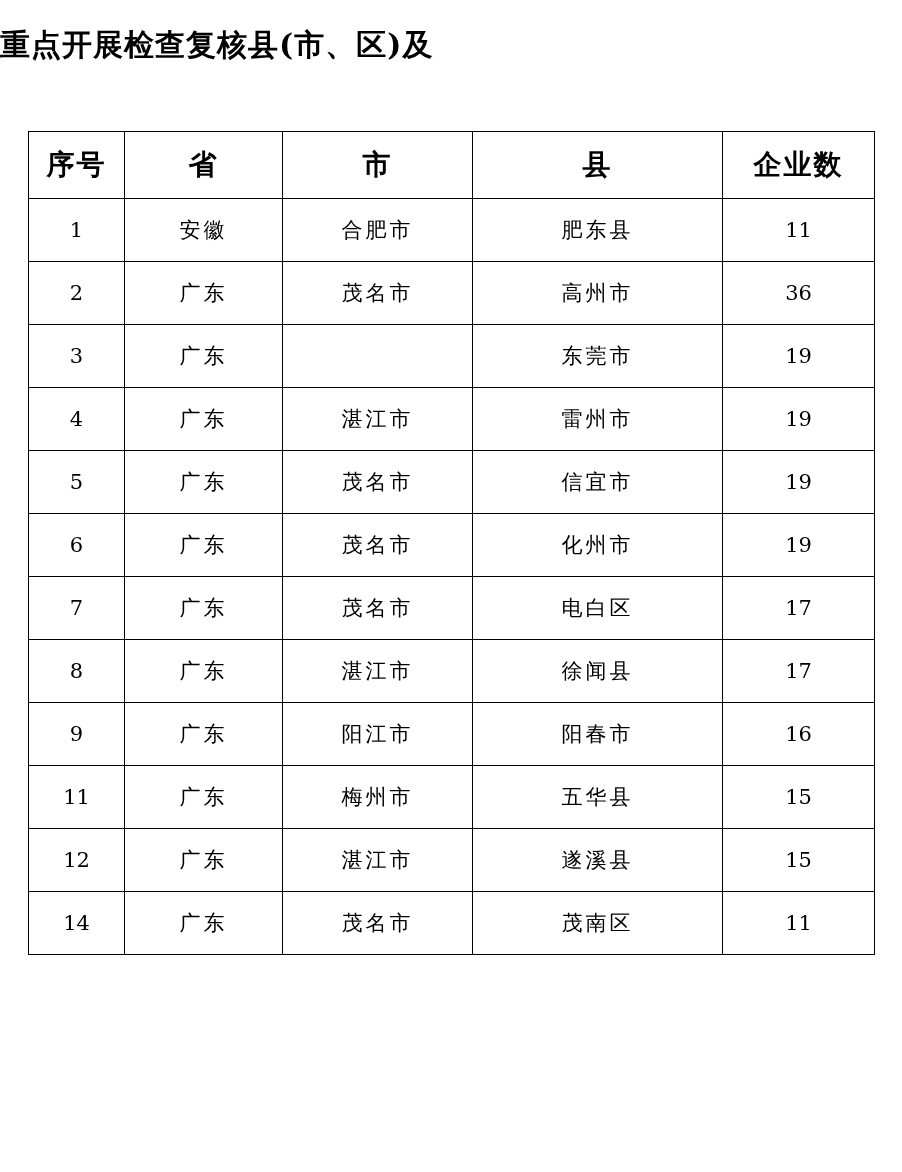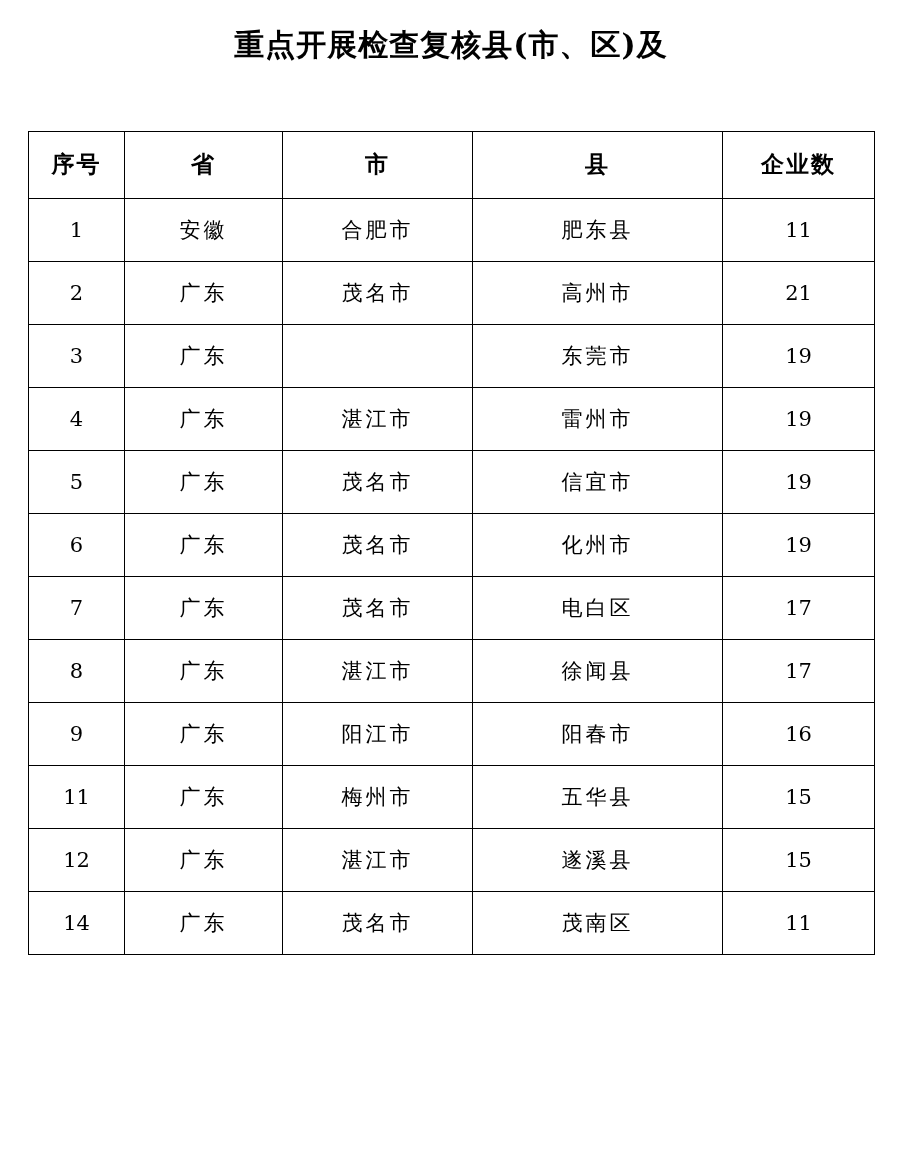--- a/index.html
+++ b/index.html
@@ -15,21 +15,20 @@
     overflow: hidden;
   }
   .page {
     width: 902px;
     height: 1172px;
     position: relative;
     box-sizing: border-box;
     padding: 0;
   }
   .doc-title {
-    text-align: center;
     font-size: 30px;
     font-weight: bold;
     letter-spacing: 1px;
     line-height: 1.55;
     padding-top: 22px;
     font-family: "DejaVu Serif", "Liberation Serif", serif;
   }
   .doc-title .line {
     display: block;
   }
@@ -48,21 +47,21 @@
     text-align: center;
     vertical-align: middle;
     font-size: 21px;
     font-weight: normal;
     height: 62px;
     padding: 0;
     font-family: "DejaVu Serif", "Liberation Serif", serif;
   }
   table.data-table thead th {
     font-weight: bold;
-    font-size: 23px;
+    font-size: 28px;
     letter-spacing: 2px;
     height: 66px;
   }
   col.c-idx { width: 96px; }
   col.c-prov { width: 158px; }
   col.c-city { width: 190px; }
   col.c-county { width: 250px; }
   col.c-count { width: 152px; }
   .num {
     font-family: "DejaVu Serif", "Liberation Serif", serif;
@@ -104,21 +103,21 @@
           <td class="cn">安徽</td>
           <td class="cn">合肥市</td>
           <td class="cn">肥东县</td>
           <td class="num">11</td>
         </tr>
         <tr>
           <td class="num">2</td>
           <td class="cn">广东</td>
           <td class="cn">茂名市</td>
           <td class="cn">高州市</td>
-          <td class="num">21</td>
+          <td class="num">36</td>
         </tr>
         <tr>
           <td class="num">3</td>
           <td class="cn">广东</td>
           <td class="cn"></td>
           <td class="cn">东莞市</td>
           <td class="num">19</td>
         </tr>
         <tr>
           <td class="num">4</td>

